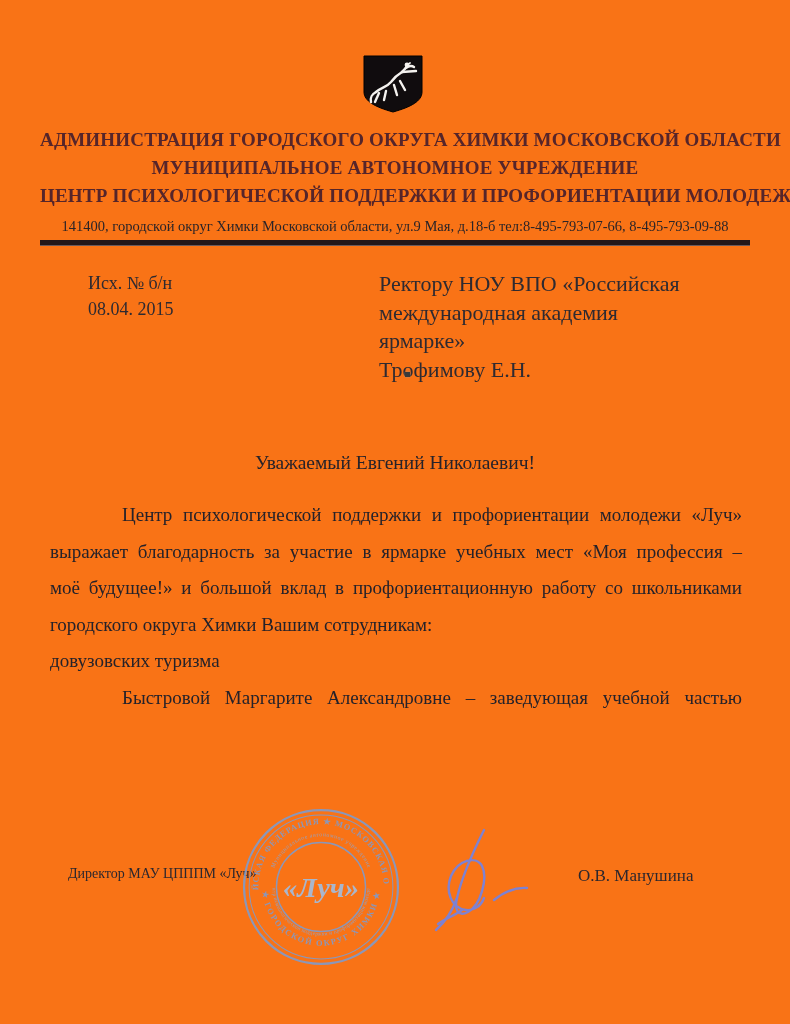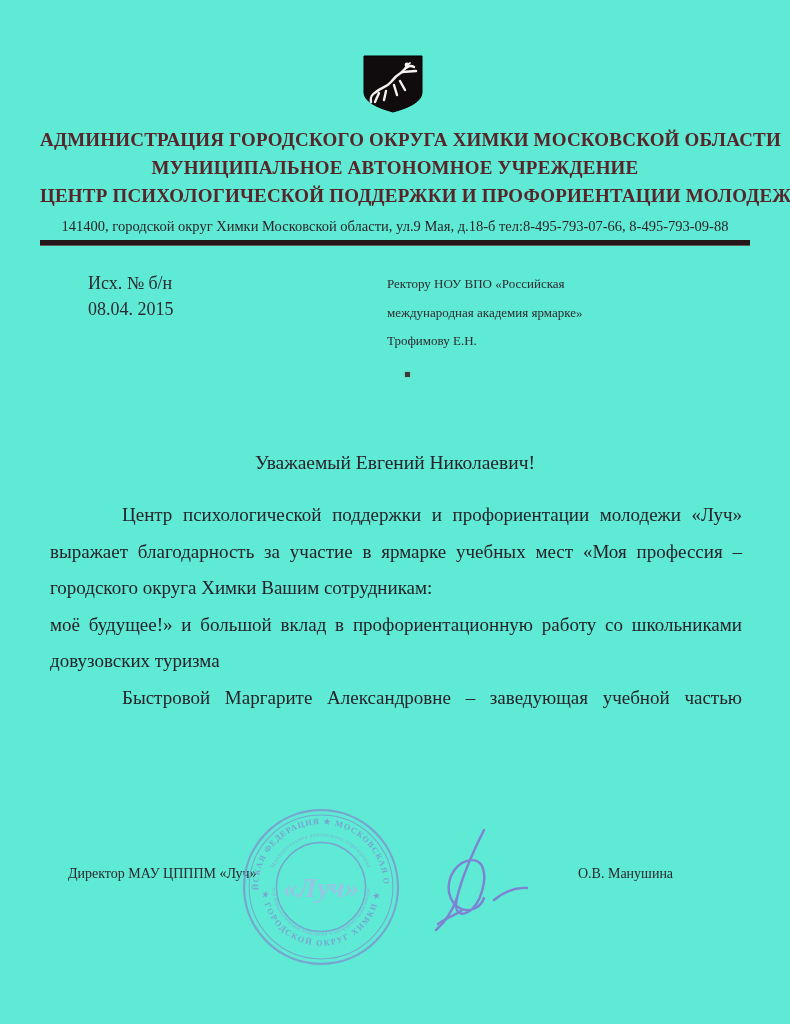--- a/index.html
+++ b/index.html
@@ -1,20 +1,20 @@
 <!DOCTYPE html>
 <html><head>
 <meta charset="utf-8">
 <style>
   html,body{margin:0;padding:0;background:#e9e9e9;}
   .page{
     position:relative;
     width:790px;height:1024px;
     margin:0 auto;
-    background:#5eead4;
+    background:#f97316;
     font-family:"Liberation Serif","DejaVu Serif",serif;
     color:#211e23;
     overflow:hidden;
   }
   .emblem{position:absolute;left:361px;top:54px;width:64px;height:60px;}
   .org-header{position:absolute;left:40px;top:126px;width:710px;text-align:center;}
   .org-line{
     font-weight:bold;
     font-size:19px;
     line-height:28px;
@@ -24,32 +24,32 @@
   }
   .org-address{
     margin-top:7px;
     font-size:14.5px;
     line-height:18px;
     color:#2a2428;
     white-space:nowrap;
   }
   .rule{margin-top:5px;height:5px;background:#231719;border-bottom:1px solid #6b5a5c;}
   .meta{position:absolute;left:68px;top:270px;font-size:18px;line-height:26px;color:#2e2a31;margin-left:20px;}
-  .addressee{position:absolute;left:387px;top:270px;width:330px;font-size:13px;line-height:28.5px;color:#2e2a31;}
+  .addressee{position:absolute;left:379px;top:270px;width:330px;font-size:22px;line-height:28.5px;color:#2e2a31;}
   .stray-dot{position:absolute;left:405px;top:372px;width:5px;height:5px;font-size:14px;color:#2b2b2b;background:#3a3a3a;box-shadow:0 0 2px #999;}
   .salutation{
     position:absolute;left:0;top:452px;width:100%;
     text-align:center;font-weight:normal;font-size:19.5px;color:#26222a;
   }
   .body{position:absolute;left:50px;top:497px;width:692px;font-size:19px;color:#25222a;}
   .ln{line-height:36.5px;white-space:normal;}
   .just{text-align:justify;text-align-last:justify;}
   .ind{padding-left:72px;}
   .footer-label{position:absolute;left:68px;top:866px;font-size:14px;color:#2c272e;}
-  .footer-name{position:absolute;left:578px;top:866px;font-size:14px;color:#2c272e;}
+  .footer-name{position:absolute;left:578px;top:866px;font-size:17px;color:#2c272e;}
   .stamp{position:absolute;left:240px;top:806px;width:162px;height:162px;opacity:.88;}
   .stamp text{font-family:"Liberation Serif","DejaVu Serif",serif;}
   .signature{position:absolute;left:424px;top:820px;width:112px;height:115px;}
 </style>
 </head>
 <body>
 
 <div class="page">
 
   <svg class="emblem" viewBox="0 0 64 60" aria-hidden="true">
@@ -87,22 +87,22 @@
     <div>Трофимову Е.Н.</div>
   </div>
 
   <div class="stray-dot"></div>
 
   <div class="salutation">Уважаемый Евгений Николаевич!</div>
 
   <div class="body">
     <div class="ln ind just">Центр психологической поддержки и профориентации молодежи «Луч»</div>
     <div class="ln just">выражает благодарность за участие в ярмарке учебных мест «Моя профессия –</div>
+    <div class="ln just">моё будущее!» и большой вклад в профориентационную работу со школьниками</div>
     <div class="ln">городского округа Химки Вашим сотрудникам:</div>
-    <div class="ln just">моё будущее!» и большой вклад в профориентационную работу со школьниками</div>
     <div class="ln">довузовских туризма</div>
     <div class="ln ind just">Быстровой Маргарите Александровне – заведующая учебной частью</div>
   </div>
 
   <div class="footer-label">Директор МАУ ЦПППМ «Луч»</div>
   <div class="footer-name">О.В. Манушина</div>
 
   <svg class="stamp" viewBox="0 0 160 160" aria-hidden="true">
     <defs>
       <path id="arcTopOuter" d="M 18,80 A 62,62 0 1 1 142,80"></path>

